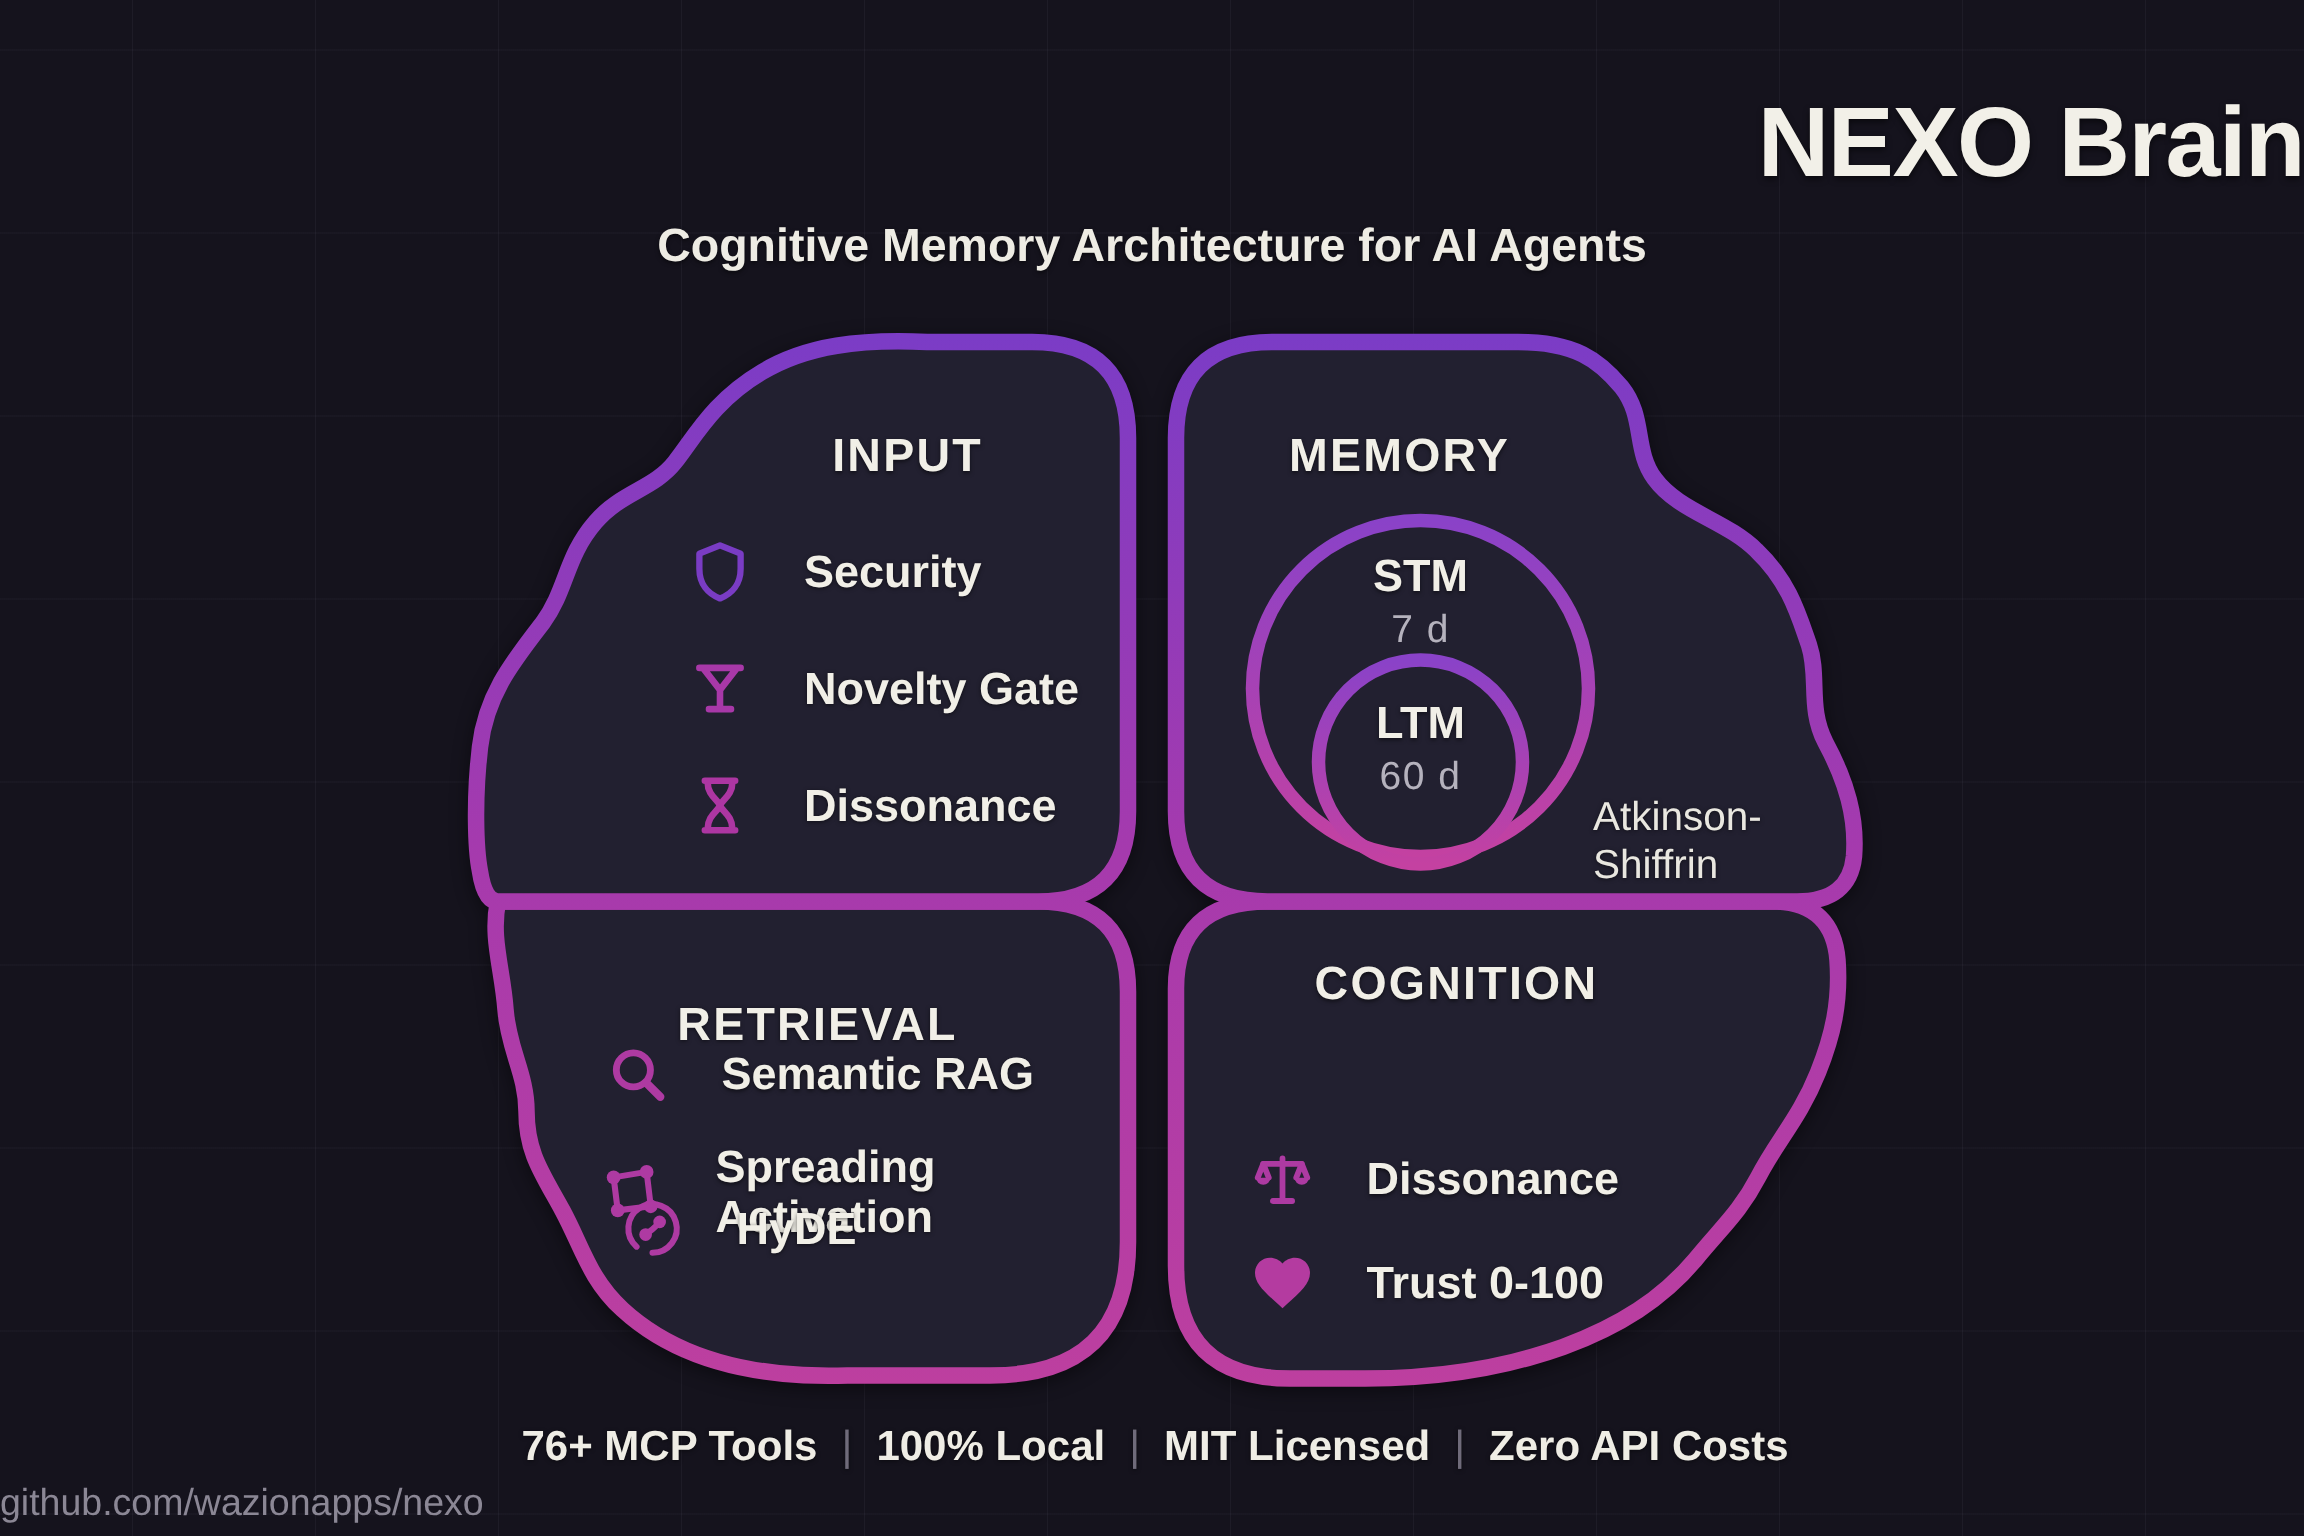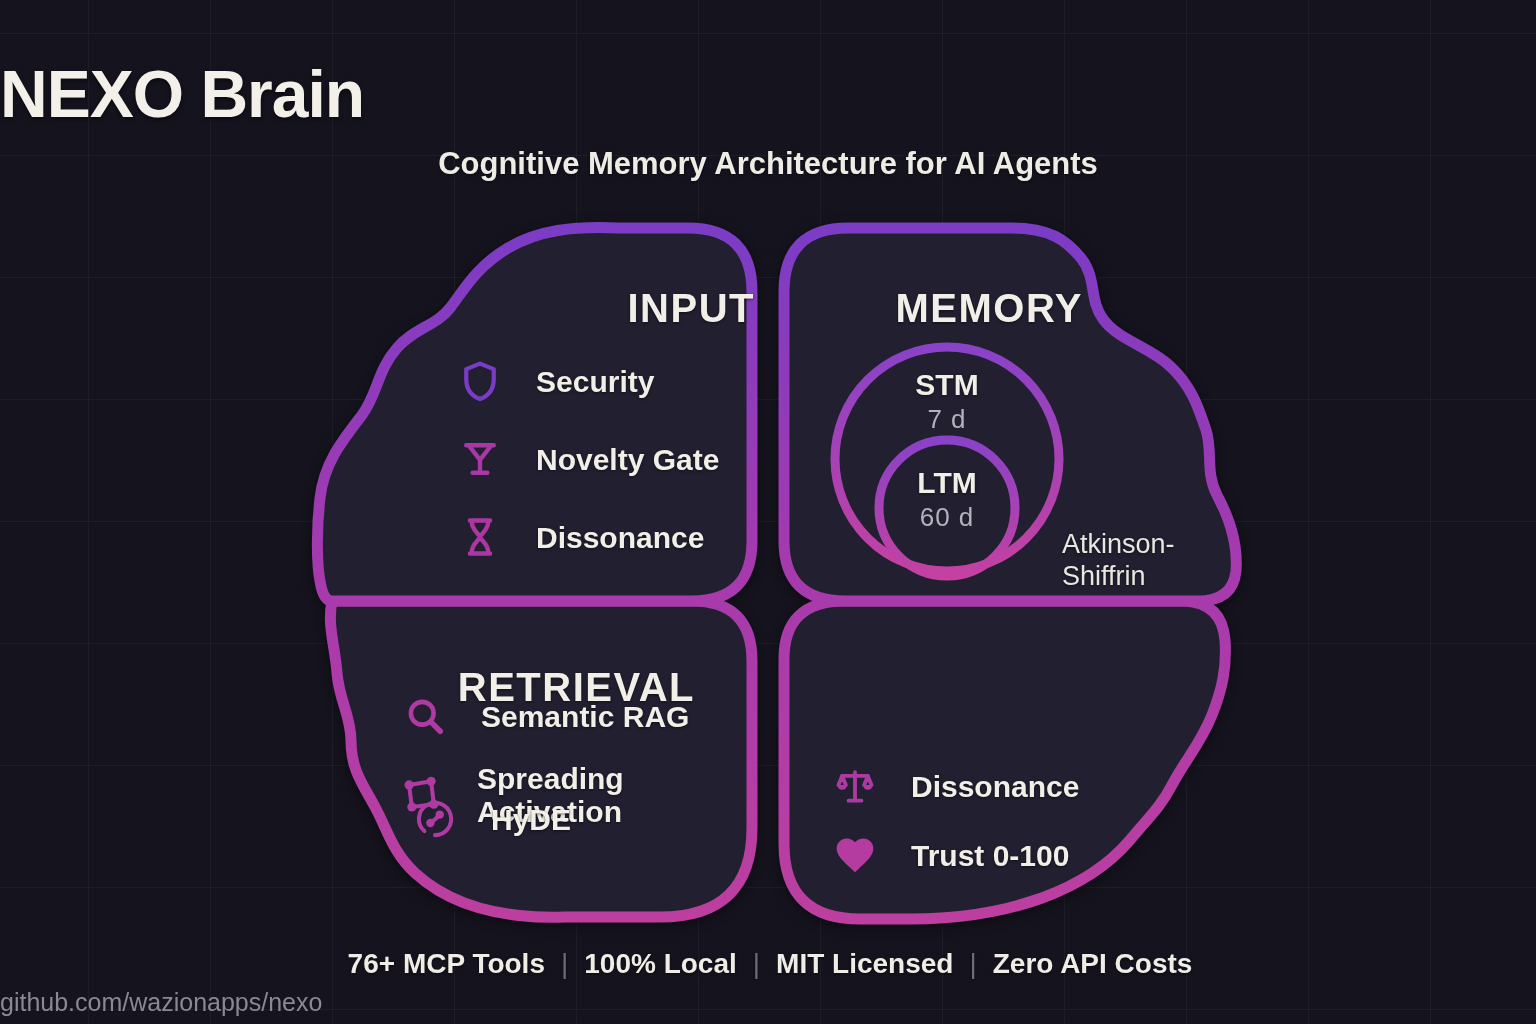--- a/index.html
+++ b/index.html
@@ -10,32 +10,32 @@
       linear-gradient(rgba(190,190,220,0.055) 1px, transparent 1px),
       linear-gradient(90deg, rgba(190,190,220,0.055) 1px, transparent 1px);
     background-size:122px 122px;
     background-position:88px 33px;
     font-family:"Liberation Sans","DejaVu Sans",sans-serif;
     color:#f1efe7;
   }
   .abs{position:absolute;}
   #brain-svg{position:absolute;left:0;top:0;filter:drop-shadow(0 3px 6px rgba(0,0,0,0.45));}
   .title{
-    left:0;right:0;top:56px;text-align:left;
+    left:0;right:0;top:56px;text-align:right;
     font-size:66px;font-weight:800;letter-spacing:-1px;color:#f2f0e8;
     text-shadow:0 2px 4px rgba(0,0,0,0.55);
   }
   .subtitle{
     left:0;right:0;top:146px;text-align:center;
     font-size:31px;font-weight:600;color:#eeece4;
     text-shadow:0 1px 3px rgba(0,0,0,0.5);
   }
   .q-header{
-    font-size:40px;font-weight:700;letter-spacing:1.5px;color:#f1efe7;
-    text-align:right;text-shadow:0 1px 3px rgba(0,0,0,0.55);
+    font-size:31px;font-weight:700;letter-spacing:1.5px;color:#f1efe7;
+    text-align:center;text-shadow:0 1px 3px rgba(0,0,0,0.55);
   }
   .row{display:flex;align-items:center;gap:34px;}
   .row .icon{width:44px;height:44px;flex:0 0 44px;display:flex;align-items:center;justify-content:center;}
   .row .icon svg{width:44px;height:44px;overflow:visible;}
   .label{
     font-size:30px;font-weight:600;color:#f1efe7;line-height:1.1;
     text-shadow:0 1px 3px rgba(0,0,0,0.55);
   }
   .mem-label{font-size:30px;font-weight:700;text-align:center;color:#f1efe7;text-shadow:0 1px 3px rgba(0,0,0,.5);}
   .mem-duration{font-size:26px;font-weight:400;text-align:center;color:#b5b2bd;letter-spacing:1px;}
@@ -161,20 +161,21 @@
       <svg viewBox="0 0 24 24" fill="none" stroke="#ae3aa2" stroke-width="2.2" stroke-linecap="round">
         <path d="M6.2 18.6 A8.8 8.8 0 1 1 12 20.8"></path>
         <path d="M9.5 14 Q12 12.6 14.5 9.8"></path>
         <circle cx="9.5" cy="14.2" r="2.3" fill="#ae3aa2" stroke="none"></circle>
         <circle cx="14.6" cy="9.6" r="2.3" fill="#ae3aa2" stroke="none"></circle>
       </svg>
     </span>
     <span class="label">HyDE</span>
   </div>
 
+  <div class="abs q-header" style="left:821px;top:638px;width:300px;">COGNITION</div>
 
   <div class="abs row" style="left:833px;top:758px;height:56px;">
     <span class="icon">
       <svg viewBox="0 0 24 24" fill="none" stroke="#ad3aa2" stroke-width="2.1" stroke-linecap="round" stroke-linejoin="round">
         <path d="M12 4.5 V19.5 M8.5 20 h7 M5 6.5 h14"></path>
         <path d="M5 6.5 L3 11.5 M5 6.5 L7 11.5 M19 6.5 L17 11.5 M19 6.5 L21 11.5"></path>
         <path d="M2.4 11.5 h5.2 a2.6 2.6 0 0 1 -5.2 0 Z" fill="#ad3aa2" stroke="none"></path>
         <path d="M16.4 11.5 h5.2 a2.6 2.6 0 0 1 -5.2 0 Z" fill="#ad3aa2" stroke="none"></path>
       </svg>
     </span>

